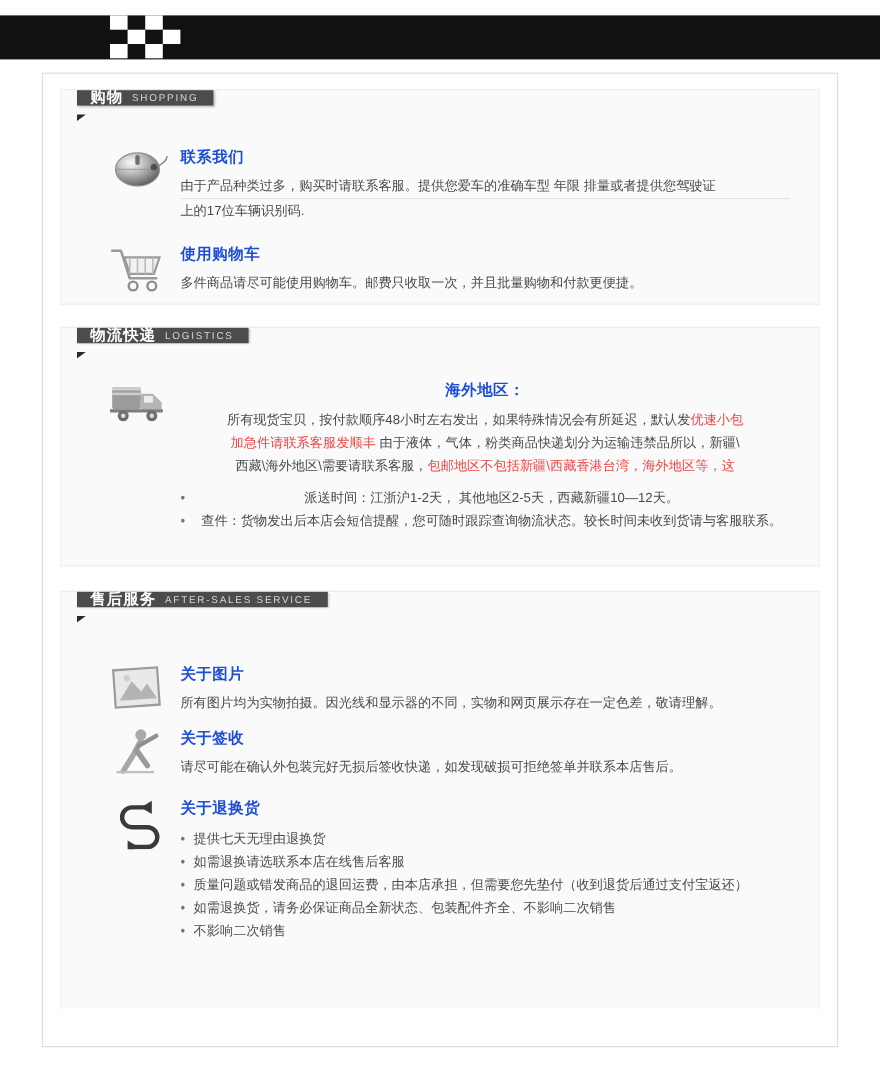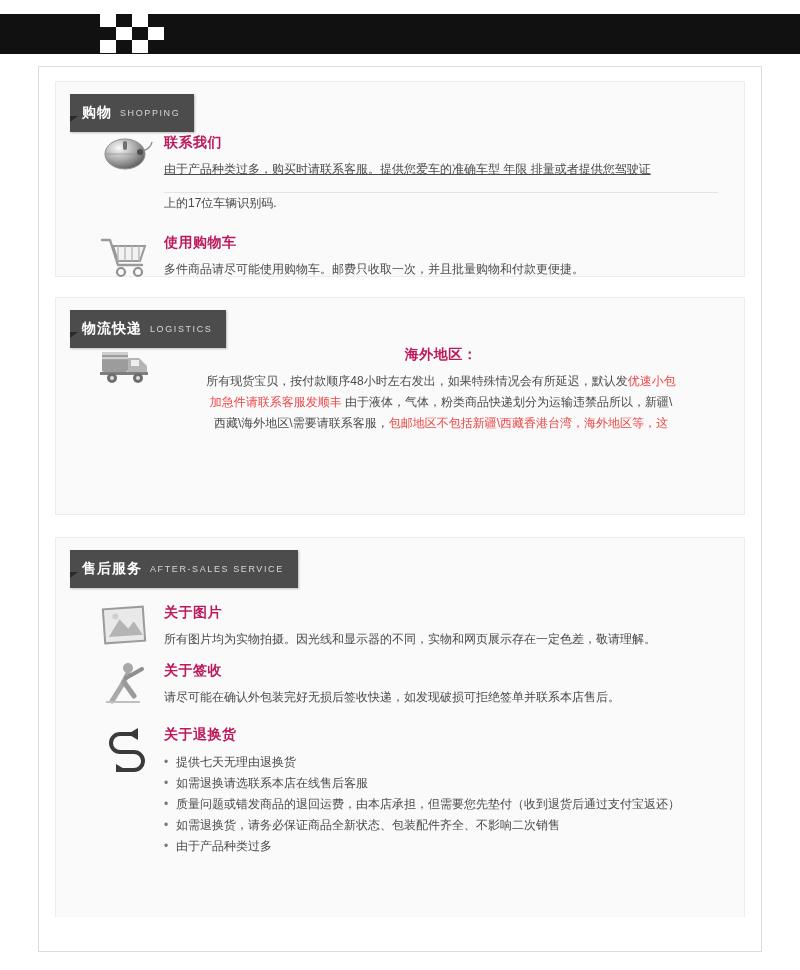--- a/index.html
+++ b/index.html
@@ -70,22 +70,22 @@
     box-sizing: border-box;
   }
   .section.shopping { margin-top: 14px; height: 196px; }
   .section.logistics { margin-top: 20px; height: 218px; text-align: center; }
   .section.service { margin-top: 22px; height: 380px; border-bottom: none; }
 
   
   .tab {
     position: absolute;
     left: 14px;
-    top: 12px;
-    height: 38px;
+    top: 0;
+    height: 14px;
     padding: 0 14px 0 12px;
     background: #4c4c4c;
     color: #fff;
     display: flex;
     align-items: center;
     box-shadow: 1px 1px 2px rgba(0,0,0,.25);
   }
   .tab:after {
     content: "";
     position: absolute;
@@ -118,21 +118,21 @@
     width: 56px;
     flex: 0 0 56px;
     height: 48px;
     position: relative;
     margin-right: 10px;
   }
   .item .body { flex: 1; padding-top: 2px; }
   .item .title {
     font-size: 14px;
     font-weight: bold;
-    color: #be185d;
+    color: #1d4ed8;
     margin: 0 0 7px 0;
     letter-spacing: .5px;
   }
   .item .text {
     font-size: 12px;
     line-height: 21px;
     color: #4a4a4a;
   }
   .red { color: #ef4444; }
 
@@ -151,23 +151,22 @@
   .bullets li:before {
     content: "•";
     position: absolute;
     left: 0;
     top: 0;
     color: #777;
   }
 
   .underline-row {
     border-bottom: 1px solid #e3e3e3;
-    padding-bottom: 12px;
+    padding-bottom: 0;
     display: block;
-    text-decoration: underline;
   }
 
   
   .ico svg { display: block; }
 
   
   .logistics .items { top: 46px; }
   .service .items { top: 48px; }
 </style>
 </head>
@@ -263,20 +262,24 @@
                 <circle cx="40" cy="34" r="2" fill="#dcdcdc"></circle>
             </svg>
           </div>
           <div class="body">
             <div class="title">海外地区：</div>
             <div class="text">
               <span>所有现货宝贝，按付款顺序48小时左右发出，如果特殊情况会有所延迟，默认发</span><span class="red">优速小包</span><br>
               <span class="red">加急件请联系客服发顺丰</span><span> 由于液体，气体，粉类商品快递划分为运输违禁品所以，新疆\</span><br>
               <span>西藏\海外地区\需要请联系客服，</span><span class="red">包邮地区不包括新疆\西藏香港台湾，海外地区等，这</span><br>
             </div>
+            <ul class="bullets">
+              <li>派送时间：江浙沪1-2天，  其他地区2-5天，西藏新疆10—12天。</li>
+              <li>查件：货物发出后本店会短信提醒，您可随时跟踪查询物流状态。较长时间未收到货请与客服联系。</li>
+            </ul>
           </div>
         </div>
       </div>
     </div>
 
     <div class="section service">
       <div class="tab">
         <span class="cn">售后服务</span>
         <span class="en">AFTER-SALES SERVICE</span>
       </div>
@@ -321,21 +324,21 @@
               <polygon points="18,40 18,52 28,46" fill="#3a3a3a"></polygon>
             </svg>
           </div>
           <div class="body">
             <div class="title">关于退换货</div>
             <ul class="bullets">
               <li>提供七天无理由退换货</li>
               <li>如需退换请选联系本店在线售后客服</li>
               <li>质量问题或错发商品的退回运费，由本店承担，但需要您先垫付（收到退货后通过支付宝返还）</li>
               <li>如需退换货，请务必保证商品全新状态、包装配件齐全、不影响二次销售</li>
-              <li class="red">由于产品种类过多</li>
+              <li class="red">不影响二次销售</li>
             </ul>
           </div>
         </div>
 
       </div>
     </div>
 
   </div>
 </div>
 

